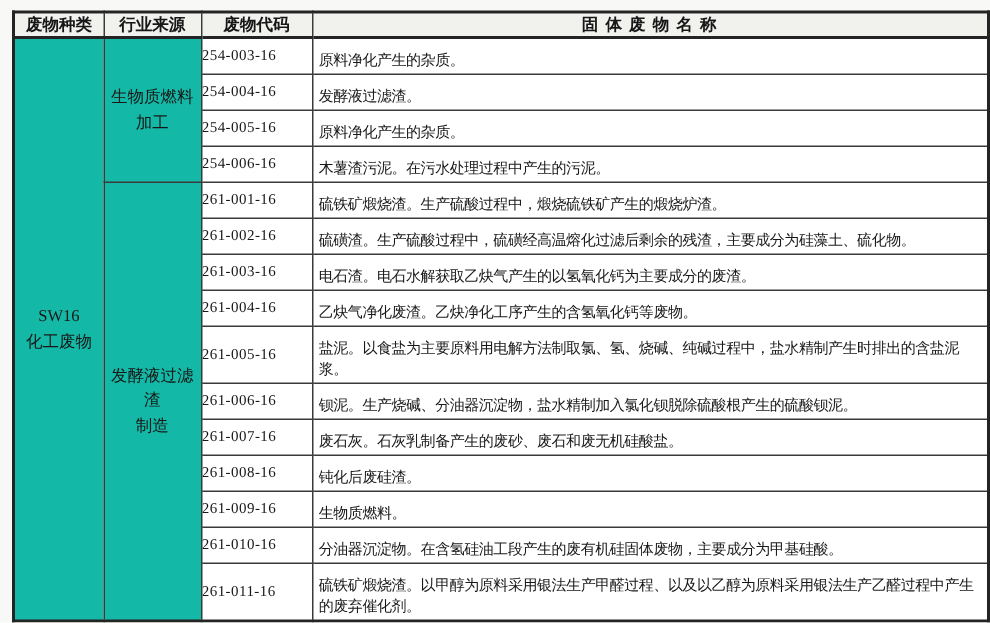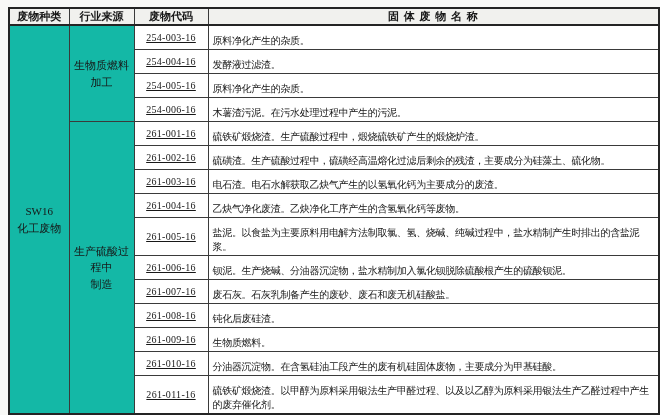--- a/index.html
+++ b/index.html
@@ -36,24 +36,23 @@
   th.name-header{letter-spacing:1px;margin-top:8px;}
   tr.data-row{height:23px;}
   tr.data-row.tall{height:35px;}
   td.cat-cell,td.ind-cell{
     text-align:center;
     font-size:11px;
     line-height:1.5;
     background:#14b8a6;
   }
   td.code-cell{
-    text-align:center;
+    text-align:left;
     font-size:10px;
     letter-spacing:0.3px;
-    text-decoration:underline;
   }
   td.name-cell{
     font-size:10px;
     text-align:left;
     padding:8px 3px 1px 4px;
     letter-spacing:-0.3px;
     line-height:1.4;
   }
   .page-footer{
     position:absolute;
@@ -103,21 +102,21 @@
       <td class="code-cell">254-005-16</td>
       <td class="name-cell">原料净化产生的杂质。</td>
     </tr>
     <tr class="data-row">
       <td class="code-cell">254-006-16</td>
       <td class="name-cell">木薯渣污泥。在污水处理过程中产生的污泥。</td>
     </tr>
 
     <tr class="data-row">
       <td class="ind-cell" rowspan="11">
-        <div>生产硫酸过程中</div>
+        <div>发酵液过滤渣</div>
         <div>制造</div>
       </td>
       <td class="code-cell">261-001-16</td>
       <td class="name-cell">硫铁矿煅烧渣。生产硫酸过程中，煅烧硫铁矿产生的煅烧炉渣。</td>
     </tr>
     <tr class="data-row">
       <td class="code-cell">261-002-16</td>
       <td class="name-cell">硫磺渣。生产硫酸过程中，硫磺经高温熔化过滤后剩余的残渣，主要成分为硅藻土、硫化物。</td>
     </tr>
     <tr class="data-row">

